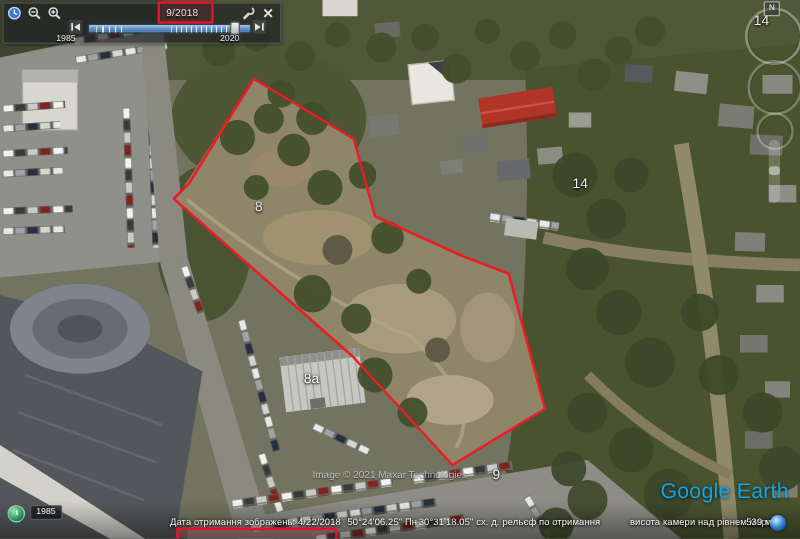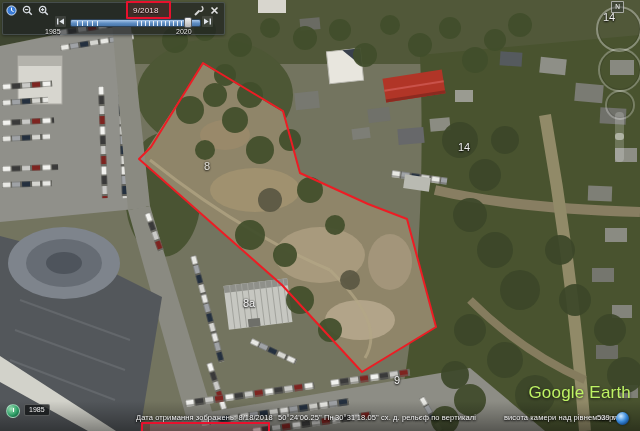--- a/index.html
+++ b/index.html
@@ -64,21 +64,21 @@
   .histicon:after{content:"";position:absolute;left:6px;top:3px;width:1px;height:4px;background:#fff;}
   .histbadge{position:absolute;left:24px;top:404px;padding:1px 4px 2px 4px;
     background:rgba(18,20,22,.78);border:1px solid rgba(255,255,255,.25);border-radius:2px;
     color:#f0f0f0;font-size:7px;z-index:5;}
   .orb{position:absolute;left:616px;top:412px;width:13px;height:13px;border-radius:50%;
     background:radial-gradient(circle at 38% 32%,#cfe9ff,#3a8ada 45%,#0c3f7e 82%);
     box-shadow:0 0 3px rgba(0,0,0,.6);z-index:5;}
 
   .credit{position:absolute;left:250px;top:375px;font-size:8px;color:#c9c9c9;
     text-shadow:0 1px 1px rgba(0,0,0,.7);opacity:.9;z-index:4;}
-  .logo{position:absolute;right:9px;top:383px;font-size:17px;color:#bef264;
+  .logo{position:absolute;right:9px;top:383px;font-size:17px;color:#0ea5e9;
     text-shadow:0 1px 3px rgba(0,0,0,.75);letter-spacing:.2px;z-index:4;}
 </style>
 </head>
 <body>
 
 <div class="stage">
 
   <svg class="map" viewBox="0 0 640 431">
     <defs>
       <pattern id="cars" width="40" height="6" patternUnits="userSpaceOnUse">
@@ -309,27 +309,28 @@
     </svg>
     <span class="pyear" style="left:42px;">1985</span>
     <span class="pyear" style="left:173px;">2020</span>
   </div>
 
   <div class="anno" style="left:126px;top:1px;width:41px;height:14px;"></div>
   <div class="anno" style="left:141px;top:422px;width:125px;height:12px;"></div>
 
   <div class="bottom-shade"></div>
 
+  <span class="credit">Image © 2021 Maxar Technologies</span>
   <span class="logo">Google Earth</span>
 
   <div class="histicon"></div>
   <div class="histbadge">1985</div>
 
-  <span class="status" style="left:136px;">Дата отримання зображень: 8/18/2018</span>
+  <span class="status" style="left:136px;">Дата отримання зображень: 4/22/2018</span>
   <span class="status" style="left:278px;">50°24'06.25" Пн</span>
   <span class="status" style="left:335px;">30°31'18.05" сх. д.</span>
-  <span class="status" style="left:402px;">рельєф по вертикалі</span>
+  <span class="status" style="left:402px;">рельєф по отримання</span>
   <span class="status" style="left:476px;margin-top:48px;">118 м</span>
   <span class="status" style="left:504px;">висота камери над рівнем моря</span>
   <span class="status" style="left:597px;">539 м</span>
   <div class="orb"></div>
 
 </div>
 
 </body></html>

